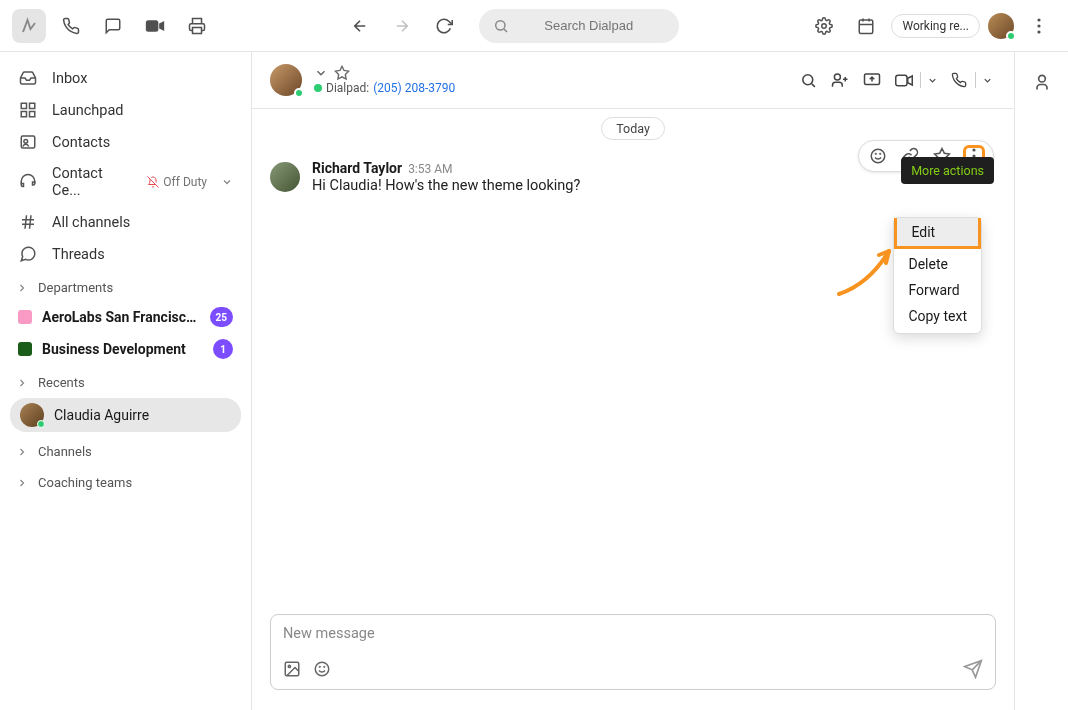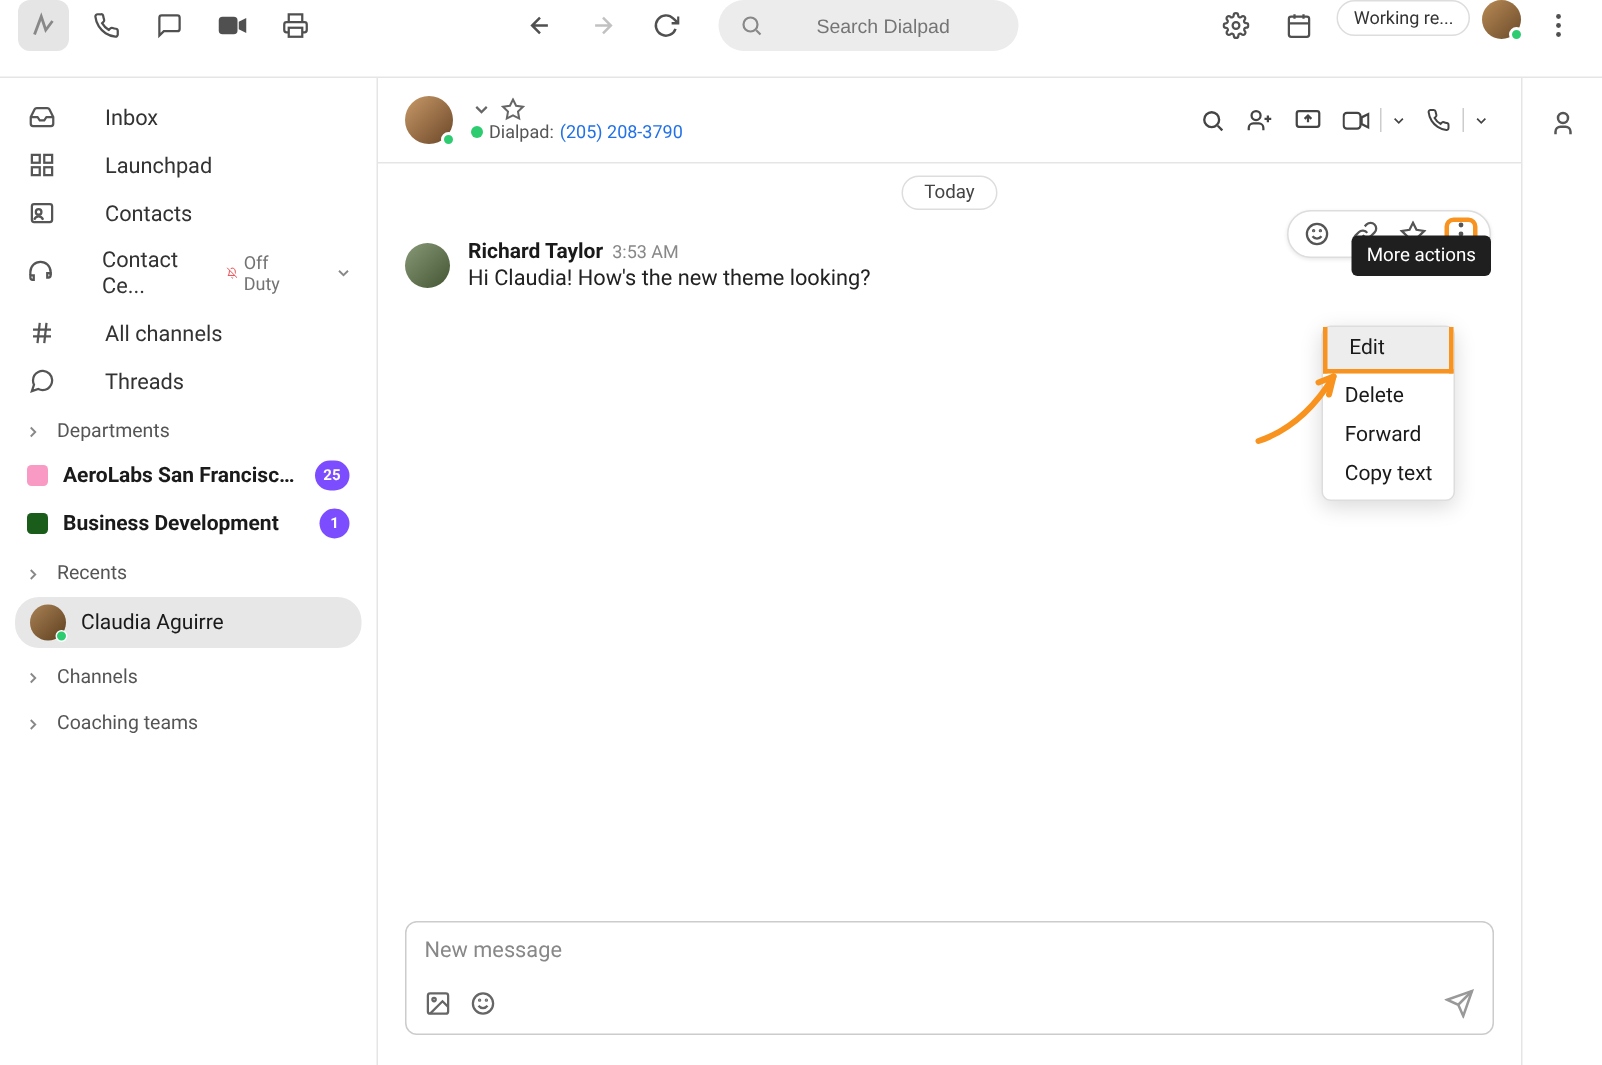--- a/index.html
+++ b/index.html
@@ -1,31 +1,31 @@
 <!DOCTYPE html>
 <html><head>
 <meta charset="utf-8">
 <style>
   * { box-sizing: border-box; margin:0; padding:0; }
   body { font-family: -apple-system, BlinkMacSystemFont, "Segoe UI", Roboto, Helvetica, Arial, sans-serif; font-size:14px; color:#1a1a1a; background:#fff; width:1068px; height:710px; overflow:hidden; position:relative; }
   
   
-  .topbar { display:flex; align-items:flex-start; height:52px; padding:0 12px; border-bottom:1px solid #e5e5e5; gap:8px;}
+  .topbar { display:flex; align-items:center; height:52px; padding:0 12px; border-bottom:1px solid #e5e5e5; gap:8px;}
   .logo-btn { width:34px; height:34px; border-radius:8px; background:#e5e5e5; display:flex; align-items:center; justify-content:center; color:#6b6b6b; font-weight:600;}
   .topbar .ico { width:34px; height:34px; display:flex; align-items:center; justify-content:center; color:#505050; border-radius:6px; cursor:pointer;}
   .search { display:flex; align-items:center; background:#ececec; border-radius:20px; height:34px; padding:0 14px; width:200px; color:#777; gap:10px; margin-left:10px;}
   .search input { border:none; background:transparent; outline:none; width:140px; font-size:13px; text-align:center; color:#777;}
   .status-pill { border:1px solid #ddd; border-radius:16px; padding:4px 10px; font-size:12px; color:#333; max-width:92px; white-space:nowrap; overflow:hidden; text-overflow:ellipsis;}
   .avatar-sm { width:26px; height:26px; border-radius:50%; background:linear-gradient(135deg,#b98b55,#6b4a2a); position:relative;}
   .presence-dot { position:absolute; right:-2px; bottom:-2px; width:10px; height:10px; border-radius:50%; background:#2ecc71; border:2px solid #fff;}
   
   
   .main { display:flex; height:calc(710px - 52px); }
   .sidebar { width:252px; border-right:1px solid #e5e5e5; padding:10px 6px; overflow:hidden; }
-  .nav-item { display:flex; align-items:center; gap:32px; padding:7px 12px; border-radius:6px; color:#333; cursor:pointer;}
+  .nav-item { display:flex; align-items:center; gap:14px; padding:7px 12px; border-radius:6px; color:#333; cursor:pointer;}
   .nav-item .nav-ico { width:20px; display:flex; align-items:center; justify-content:center; color:#555;}
   .nav-item .label { flex:1; font-size:14.5px;}
   .off-duty { font-size:12px; color:#737373; display:flex; align-items:center; gap:4px;}
   .chev { color:#888;}
   .section-head { display:flex; align-items:center; gap:10px; padding:10px 10px 6px; color:#555; font-size:13px; cursor:pointer;}
   .dept-item { display:flex; align-items:center; gap:10px; padding:6px 12px; font-size:14px; cursor:pointer;}
   .dept-item.bold .dept-label { font-weight:700;}
   .dept-sq { width:14px; height:14px; border-radius:3px; flex-shrink:0;}
   .dept-label { flex:1; white-space:nowrap; overflow:hidden; text-overflow:ellipsis;}
   .badge { background:#7c4dff; color:#fff; font-size:10px; font-weight:700; border-radius:10px; min-width:20px; height:20px; display:flex; align-items:center; justify-content:center; padding:0 6px;}
@@ -57,21 +57,21 @@
   .msg-body { flex:1;}
   .msg-head { display:flex; align-items:baseline; gap:6px;}
   .msg-author { font-weight:700; font-size:14px;}
   .msg-time { font-size:12px; color:#888;}
   .msg-text { font-size:14.5px; line-height:1.4; color:#222;}
   
   .msg-toolbar { position:absolute; right:20px; top:-16px; background:#fff; border:1px solid #ddd; border-radius:20px; display:flex; align-items:center; padding:4px 8px; gap:10px; box-shadow:0 1px 3px rgba(0,0,0,0.1);}
   .msg-toolbar .tico { width:22px; height:22px; display:flex; align-items:center; justify-content:center; cursor:pointer; color:#555;}
   .more-box { border:3px solid #f7931e; border-radius:6px; padding:2px;}
   
-  .tooltip-dark { position:absolute; background:#1f1f1f; color:#ffffff; font-size:12.5px; padding:6px 10px; border-radius:4px;}
+  .tooltip-dark { position:absolute; background:#1f1f1f; color:#84cc16; font-size:12.5px; padding:6px 10px; border-radius:4px;}
   
   .dropdown { position:absolute; background:#fff; border:1px solid #ddd; border-radius:6px; box-shadow:0 4px 14px rgba(0,0,0,0.15); padding:4px 0; min-width:78px;}
   .dropdown .dd-item { padding:5px 14px; font-size:14px; cursor:pointer;}
   .edit-box { border:3px solid #f7931e; border-top:none; padding:6px 14px 6px; background:#ededed; font-size:14px;}
   
   .composer-wrap { padding:12px 18px 20px;}
   .composer { border:1px solid #ccc; border-radius:8px; padding:10px 12px;}
   .composer-input { color:#888; font-size:14.5px; min-height:24px;}
   .composer-row { display:flex; align-items:center; gap:12px; margin-top:10px; color:#666;}
   .composer-row .send { margin-left:auto; color:#999;}
@@ -389,21 +389,21 @@
                 <circle cx="2" cy="2" r="1.6"></circle>
                 <circle cx="2" cy="8" r="1.6"></circle>
                 <circle cx="2" cy="14" r="1.6"></circle>
               </svg>
             </div>
         </div>
       </div>
 
       <div class="tooltip-dark" style="right:20px; top:48px;">More actions</div>
 
-      <div class="dropdown" style="right:44px; top:108px;">
+      <div class="dropdown" style="right:32px; top:108px;">
         <div class="edit-box" style="margin:-4px 0 2px;">Edit</div>
         <div class="dd-item">Delete</div>
         <div class="dd-item">Forward</div>
         <div class="dd-item">Copy text</div>
       </div>
 
       <svg class="arrow-svg" style="right:110px; top:130px;" width="70" height="60" viewBox="0 0 70 60">
         <path d="M5 55 Q 35 45 55 12" stroke="#f7931e" stroke-width="4" fill="none" stroke-linecap="round"></path>
         <path d="M55 12 L45 16 M55 12 L52 24" stroke="#f7931e" stroke-width="4" fill="none" stroke-linecap="round"></path>
       </svg>

